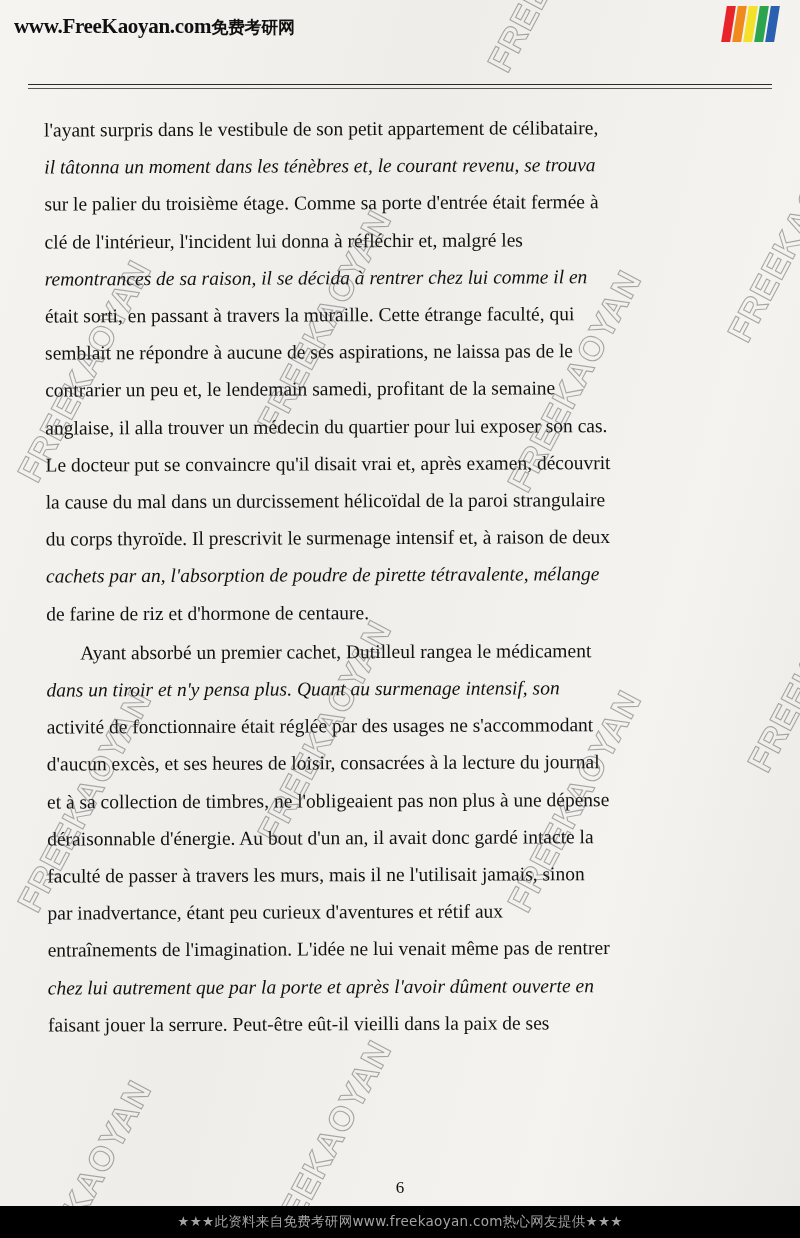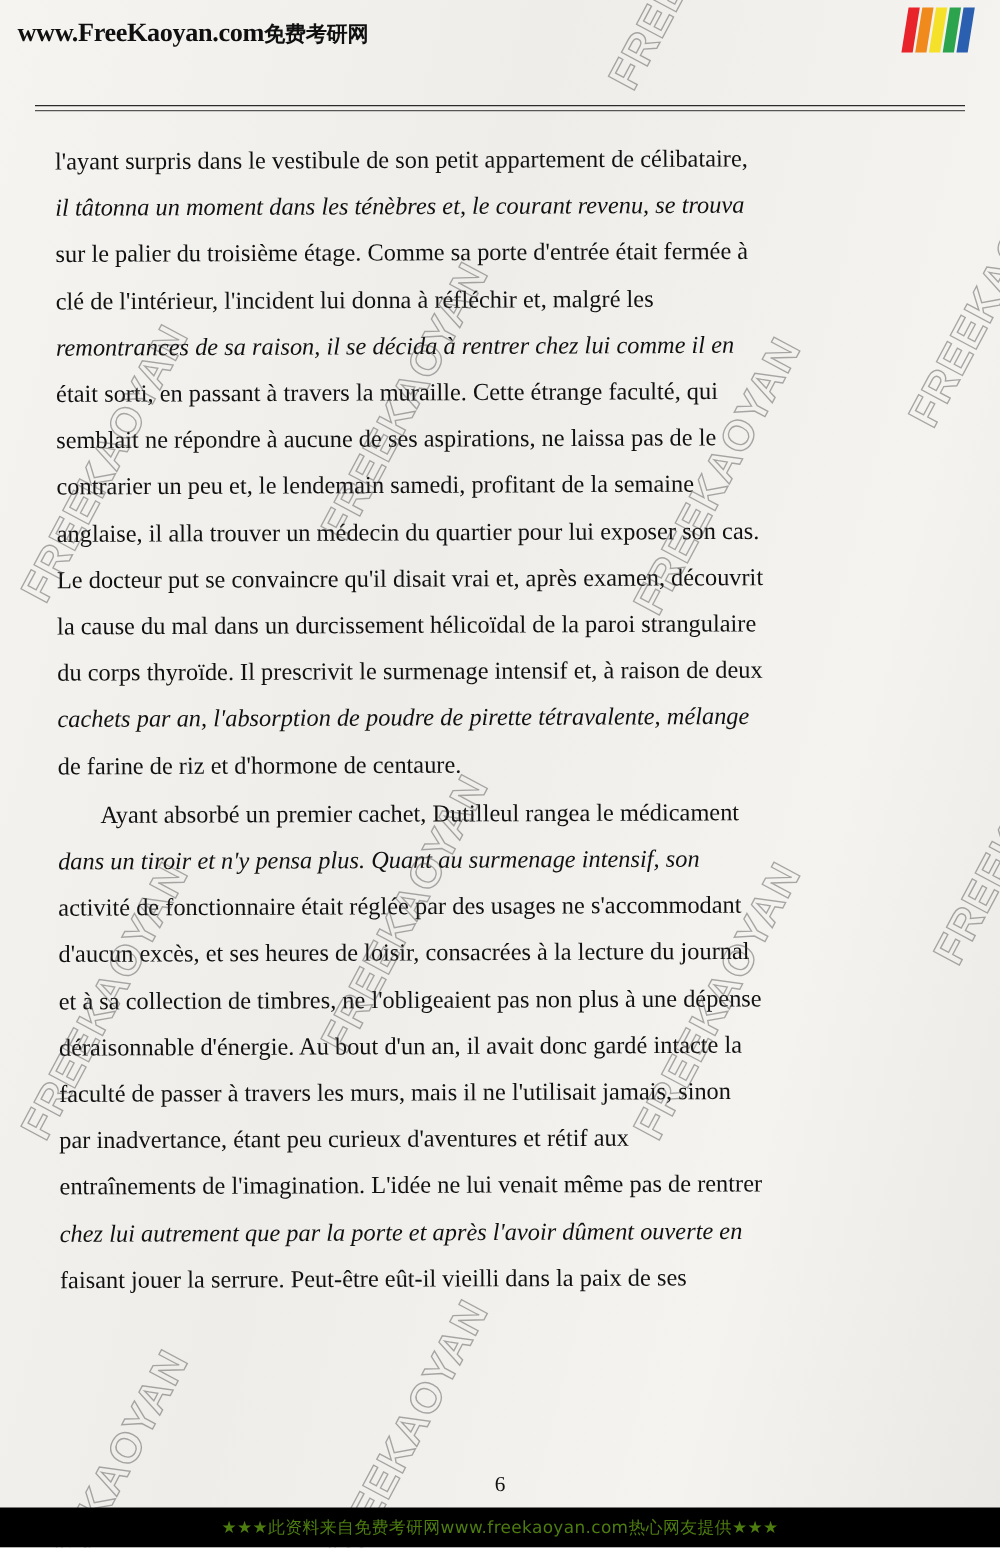--- a/index.html
+++ b/index.html
@@ -130,21 +130,21 @@
     color: #111;
   }
   
   .footer-bar {
     position: absolute;
     left: 0;
     right: 0;
     bottom: 0;
     height: 32px;
     background: #000;
-    color: #4d7c0f;
+    color: #a3a3a3;
     display: flex;
     align-items: center;
     justify-content: center;
     font-family: "DejaVu Sans", sans-serif;
     font-size: 13.5px;
     letter-spacing: 0.3px;
   }
 </style>
 </head>
 <body>

